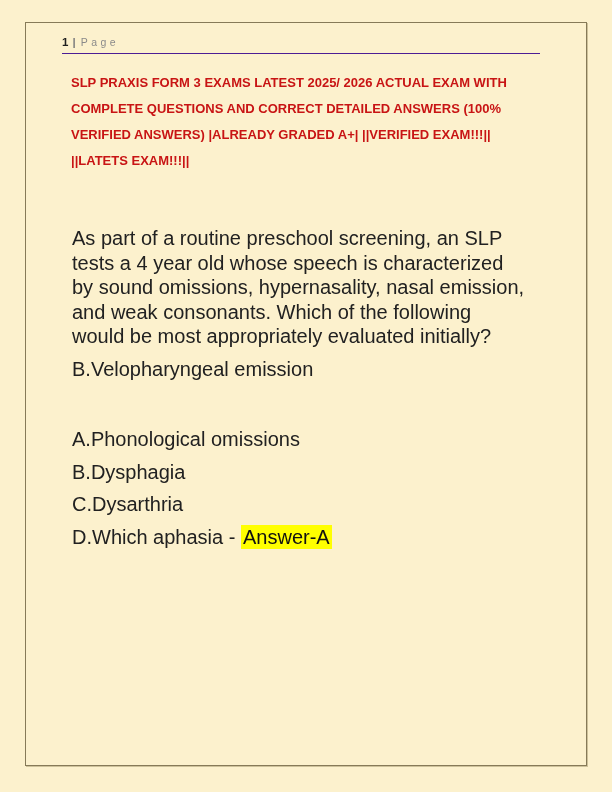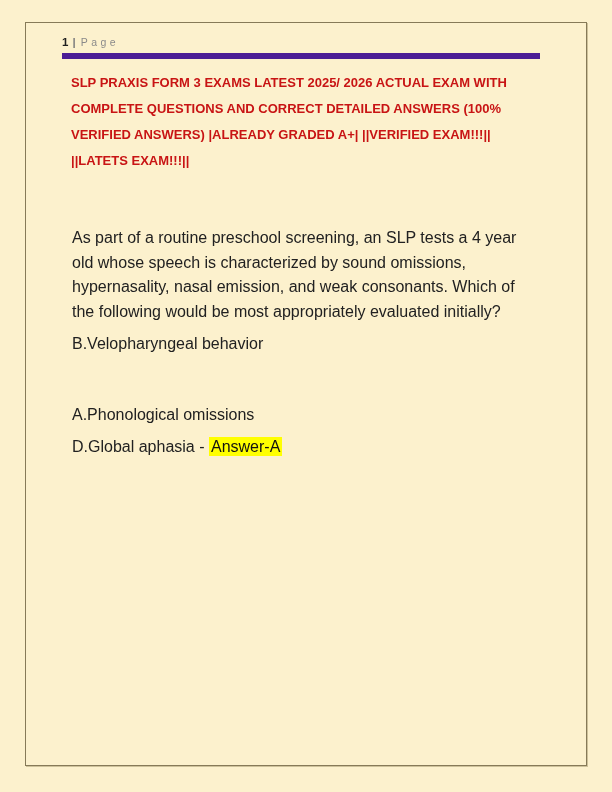--- a/index.html
+++ b/index.html
@@ -24,21 +24,21 @@
     box-shadow: 1px 1px 0 rgba(120,105,60,0.35);
     box-sizing: border-box;
     background: #fcf1cd;
   }
   .page-header {
     position: absolute;
     left: 62px;
     top: 36px;
     width: 478px;
     padding-bottom: 5px;
-    border-bottom: 6px solid #4c1d95;
+    border-bottom: 1px solid #4c1d95;
     font-size: 11.5px;
     line-height: 12px;
     color: #8a8a8a;
   }
   .page-header .num {
     font-weight: bold;
     color: #1f1f1f;
   }
   .page-header .sep {
     color: #7d7d7d;
@@ -59,21 +59,21 @@
     color: #c81414;
     font-weight: bold;
     font-size: 13px;
     line-height: 26px;
   }
   .body-copy {
     position: absolute;
     left: 72px;
     top: 226px;
     width: 455px;
-    font-size: 16px;
+    font-size: 20px;
     line-height: 24.5px;
     color: #212121;
   }
   .body-copy p {
     margin: 0 0 8px 0;
   }
   .blank-line {
     height: 38px;
   }
   .hl {
@@ -90,23 +90,25 @@
 <div class="page-header">
   <span class="num">1</span><span class="sep">|</span><span class="lbl">Page</span>
 </div>
 
 <div class="exam-title">SLP PRAXIS FORM 3 EXAMS LATEST 2025/ 2026 ACTUAL EXAM WITH COMPLETE QUESTIONS AND CORRECT DETAILED ANSWERS (100% VERIFIED ANSWERS) |ALREADY GRADED A+| ||VERIFIED EXAM!!!|| ||LATETS EXAM!!!||</div>
 
 <div class="body-copy">
 
   <div>
     <p>As part of a routine preschool screening, an SLP tests a 4 year old whose speech is characterized by sound omissions, hypernasality, nasal emission, and weak consonants. Which of the following would be most appropriately evaluated initially?</p>
-    <p>B.Velopharyngeal behavior</p>
+    <p>B.Velopharyngeal emission</p>
   </div>
 
   <div class="blank-line"></div>
 
   <div>
     <p>A.Phonological omissions</p>
-    <p><span>D.Global aphasia - </span><span class="hl">Answer-A</span></p>
+    <p>B.Dysphagia</p>
+    <p>C.Dysarthria</p>
+    <p><span>D.Which aphasia - </span><span class="hl">Answer-A</span></p>
   </div>
 
 </div>
 
 </body></html>

